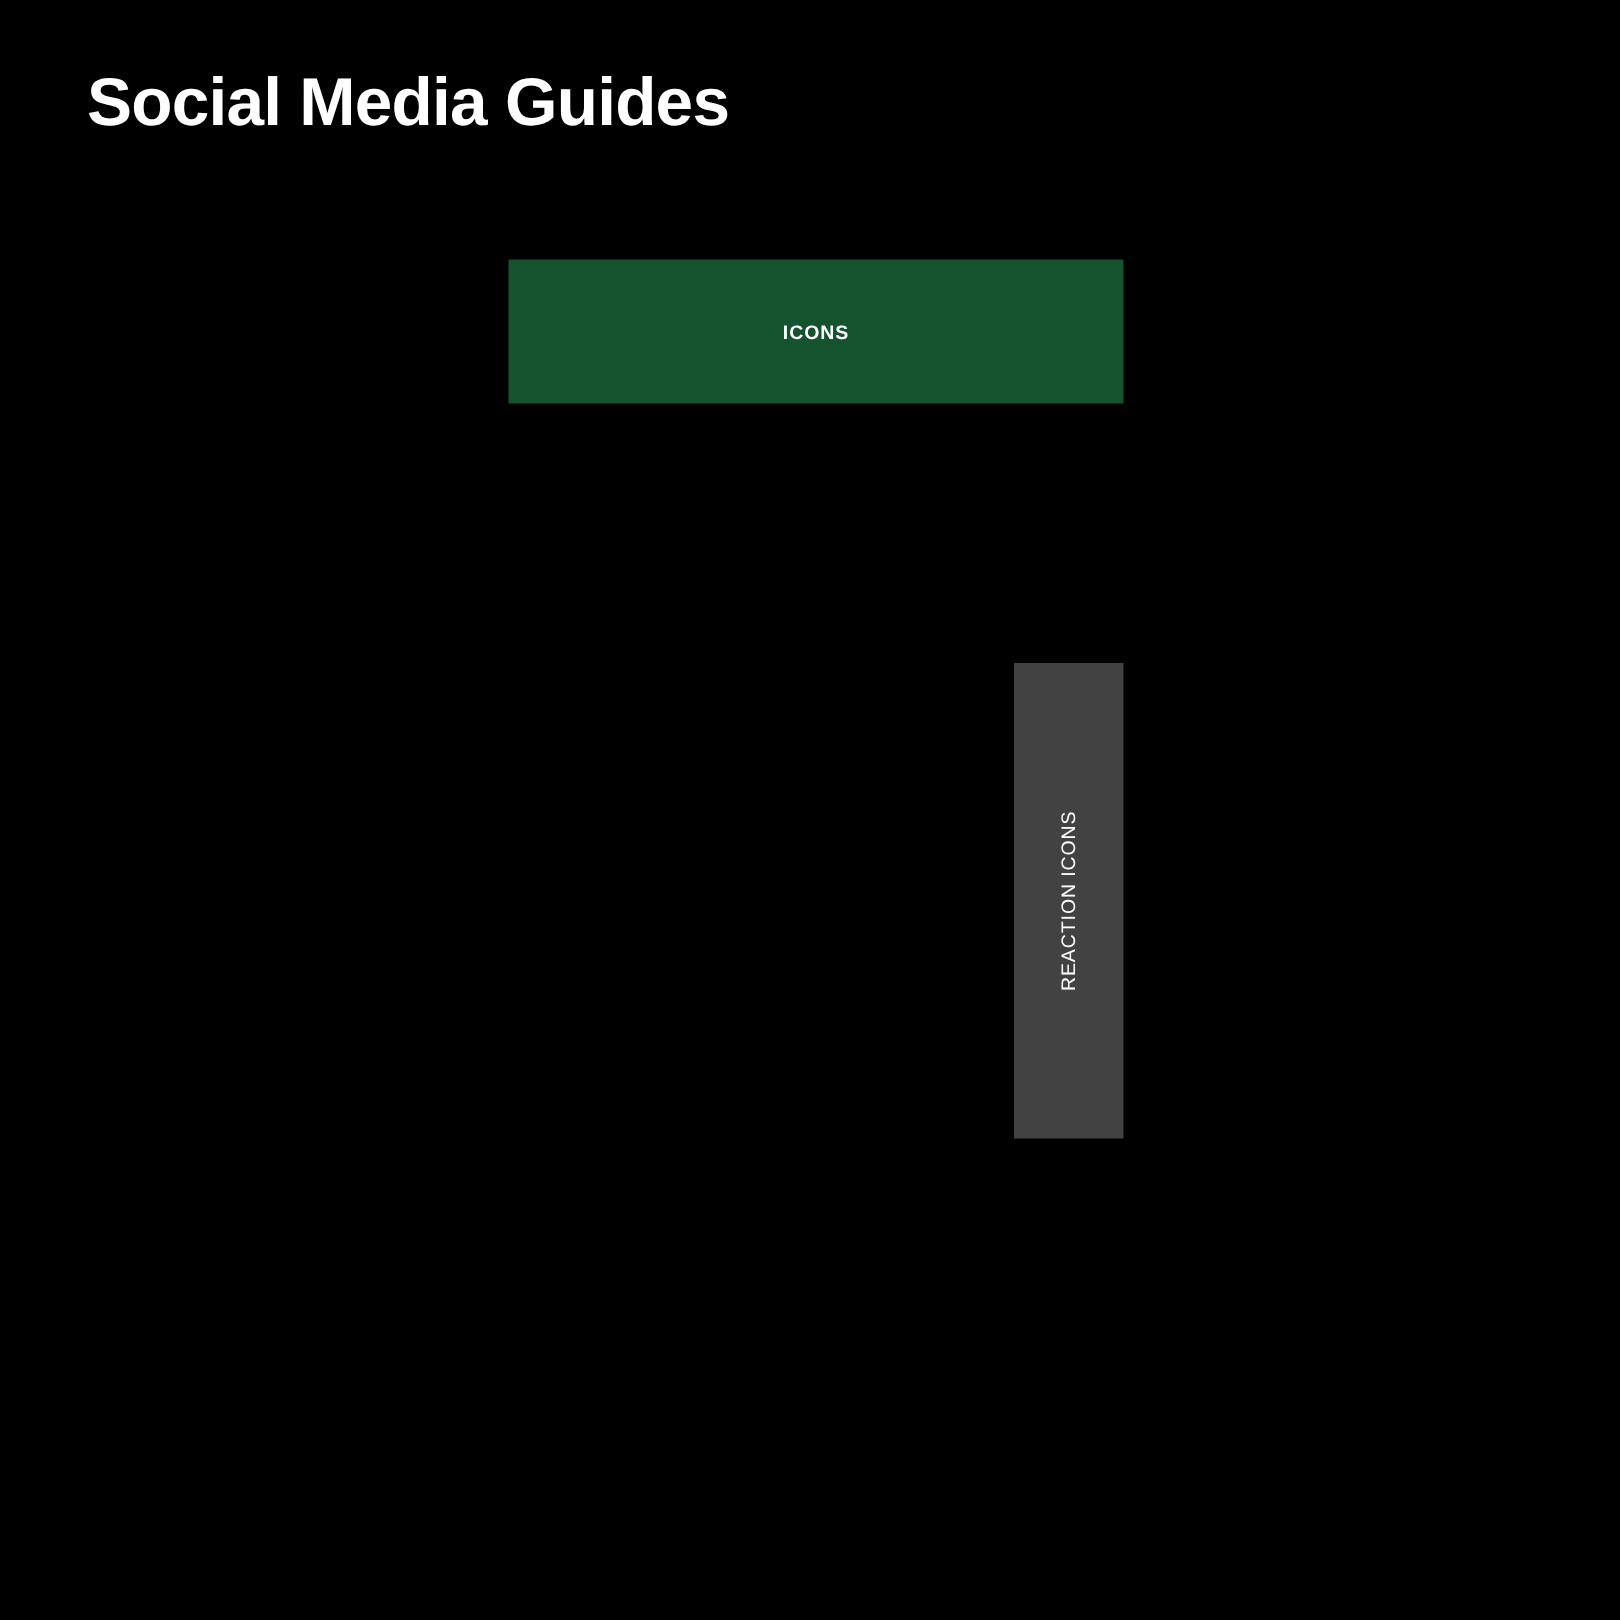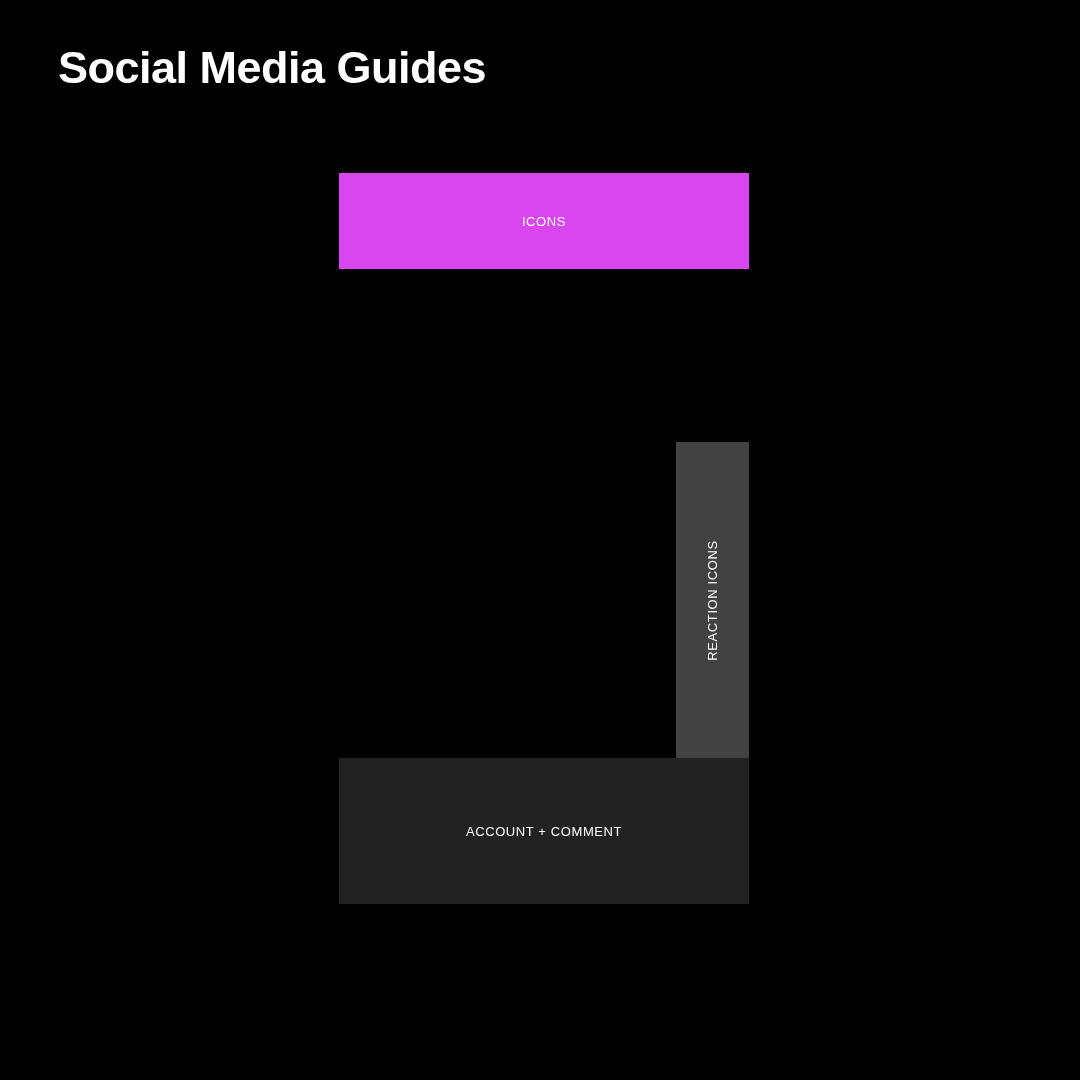--- a/index.html
+++ b/index.html
@@ -57,21 +57,22 @@
     letter-spacing: 0.6px;
     color: #ffffff;
     text-align: center;
     white-space: nowrap;
   }
   #zone-icons {
     left: 335px;
     top: 173px;
     width: 410px;
     height: 96px;
-    background: #d946ef;
+    background: #14532d;
+    font-weight: bold;
   }
   #zone-reaction-icons {
     left: 672px;
     top: 442px;
     width: 73px;
     height: 317px;
     background: #424242;
   }
   #zone-reaction-icons .zone-label {
     transform: rotate(-90deg);
@@ -94,17 +95,14 @@
 
 
   <div class="zone" id="zone-icons">
     <span class="zone-label">ICONS</span>
   </div>
 
   <div class="zone" id="zone-reaction-icons">
     <span class="zone-label">REACTION  ICONS</span>
   </div>
 
-  <div class="zone" id="zone-account-comment">
-    <span class="zone-label">ACCOUNT + COMMENT</span>
-  </div>
 
 </div>
 
 </body></html>

